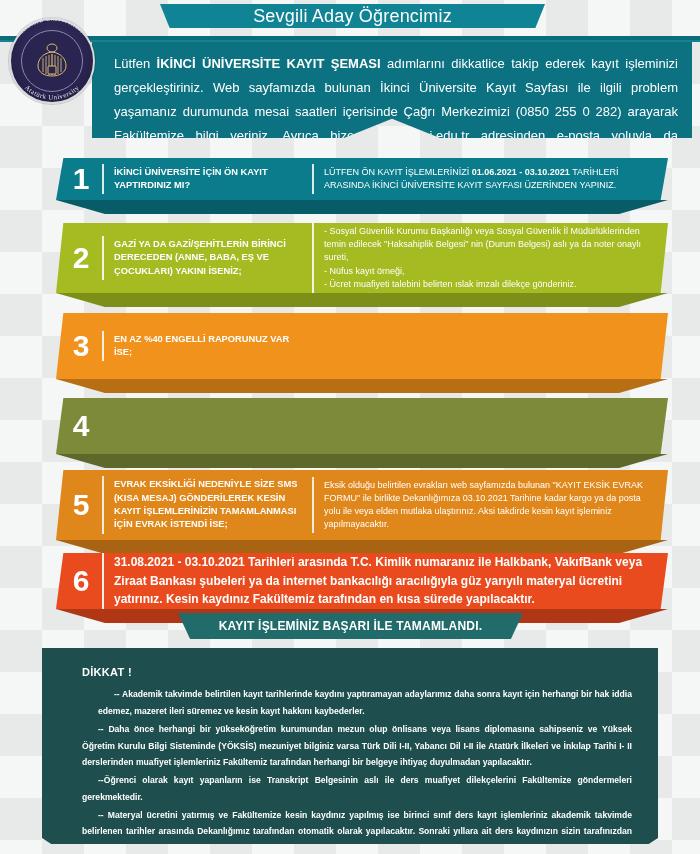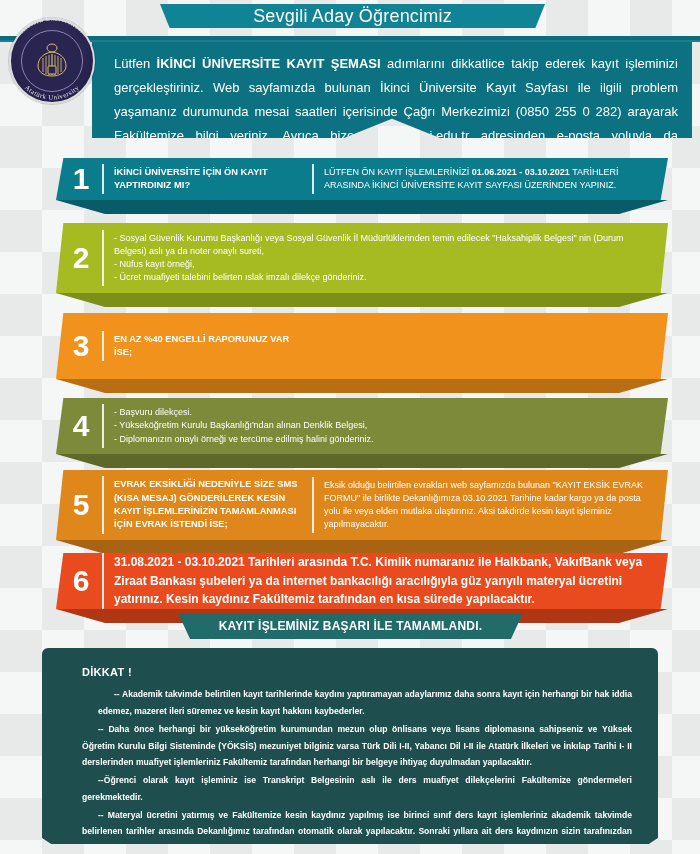--- a/index.html
+++ b/index.html
@@ -161,21 +161,21 @@
     position: absolute;
     left: 42px; top: 648px;
     width: 616px; height: 196px;
     background: #1f4e4e;
     color: #ffffff;
     padding: 14px 26px 12px 40px;
     font-size: 8.6px;
     line-height: 1.95;
     font-weight: bold;
     text-align: justify;
-    border-radius: 6px;
+    border-radius: 0;
     clip-path: polygon(0 0, 100% 0, 100% 97%, 98.5% 100%, 1.5% 100%, 0 97%);
     z-index: 3;
   }
   .notice-title { font-size: 11px; font-weight: bold; margin-bottom: 3px; letter-spacing: .3px; }
   .notice p { margin-bottom: 1px; }
 </style>
 </head>
 <body>
 
 <div class="bg-pattern"></div>
@@ -216,50 +216,48 @@
 
 <div class="step-shadow" style="top: 200px; height: 14px; background: rgb(8, 92, 104); clip-path: polygon(0px 0px, 100% 0px, 92% 100%, 8% 100%);"></div>
     <div class="step" style="top: 158px; height: 42px; background: rgb(11, 124, 140); clip-path: polygon(1.2% 0px, 100% 0px, 98.8% 100%, 0px 100%);">
       <div class="step-num">1</div>
       <div class="step-q">İKİNCİ ÜNİVERSİTE İÇİN ÖN KAYIT YAPTIRDINIZ MI?</div>
       <div class="step-a"><span>LÜTFEN ÖN KAYIT İŞLEMLERİNİZİ </span><span class="b">01.06.2021 - 03.10.2021</span><span> TARİHLERİ ARASINDA İKİNCİ ÜNİVERSİTE KAYIT SAYFASI ÜZERİNDEN YAPINIZ.</span></div>
     </div>
     <div class="step-shadow" style="top: 293px; height: 14px; background: rgb(126, 143, 25); clip-path: polygon(0px 0px, 100% 0px, 92% 100%, 8% 100%);"></div>
     <div class="step" style="top: 223px; height: 70px; background: rgb(165, 187, 33); clip-path: polygon(1.2% 0px, 100% 0px, 98.8% 100%, 0px 100%);">
       <div class="step-num">2</div>
+      <div class="step-q">GAZİ YA DA GAZİ/ŞEHİTLERİN BİRİNCİ DERECEDEN (ANNE, BABA, EŞ VE ÇOCUKLARI) YAKINI İSENİZ;</div>
       <div class="step-a" style="white-space: pre-line;">- Sosyal Güvenlik Kurumu Başkanlığı veya Sosyal Güvenlik İl Müdürlüklerinden temin edilecek "Haksahiplik Belgesi" nin (Durum Belgesi) aslı ya da noter onaylı sureti,
 - Nüfus kayıt örneği,
 - Ücret muafiyeti talebini belirten ıslak imzalı dilekçe gönderiniz.</div>
     </div>
     <div class="step-shadow" style="top: 379px; height: 14px; background: rgb(184, 111, 19); clip-path: polygon(0px 0px, 100% 0px, 92% 100%, 8% 100%);"></div>
     <div class="step" style="top: 313px; height: 66px; background: rgb(240, 146, 27); clip-path: polygon(1.2% 0px, 100% 0px, 98.8% 100%, 0px 100%);">
       <div class="step-num">3</div>
       <div class="step-q">EN AZ %40 ENGELLİ RAPORUNUZ VAR İSE;</div>
     </div>
     <div class="step-shadow" style="top: 454px; height: 14px; background: rgb(94, 104, 43); clip-path: polygon(0px 0px, 100% 0px, 92% 100%, 8% 100%);"></div>
     <div class="step" style="top: 398px; height: 56px; background: rgb(125, 138, 58); clip-path: polygon(1.2% 0px, 100% 0px, 98.8% 100%, 0px 100%);">
       <div class="step-num">4</div>
-      <div class="step-a" style="white-space: pre-line;">- Başvuru dilekçesi.
-- Yükseköğretim Kurulu Başkanlığı'ndan alınan Denklik Belgesi,
-- Diplomanızın onaylı örneği ve tercüme edilmiş halini gönderiniz.</div>
     </div>
     <div class="step-shadow" style="top: 540px; height: 14px; background: rgb(168, 100, 19); clip-path: polygon(0px 0px, 100% 0px, 92% 100%, 8% 100%);"></div>
     <div class="step" style="top: 470px; height: 70px; background: rgb(224, 135, 27); clip-path: polygon(1.2% 0px, 100% 0px, 98.8% 100%, 0px 100%);">
       <div class="step-num">5</div>
       <div class="step-q">EVRAK EKSİKLİĞİ NEDENİYLE SİZE SMS (KISA MESAJ) GÖNDERİLEREK KESİN KAYIT İŞLEMLERİNİZİN TAMAMLANMASI İÇİN EVRAK İSTENDİ İSE;</div>
       <div class="step-a" style="white-space: pre-line;">Eksik olduğu belirtilen evrakları web sayfamızda bulunan "KAYIT EKSİK EVRAK FORMU" ile birlikte Dekanlığımıza 03.10.2021 Tarihine kadar kargo ya da posta yolu ile veya elden mutlaka ulaştırınız. Aksi takdirde kesin kayıt işleminiz yapılmayacaktır.</div>
     </div>
     <div class="step-shadow" style="top: 609px; height: 14px; background: rgb(176, 55, 22); clip-path: polygon(0px 0px, 100% 0px, 92% 100%, 8% 100%);"></div>
     <div class="step" style="top: 553px; height: 56px; background: rgb(234, 75, 30); clip-path: polygon(1.2% 0px, 100% 0px, 98.8% 100%, 0px 100%);">
       <div class="step-num">6</div>
       <div class="step-full"><span class="b">31.08.2021 - 03.10.2021</span><span> Tarihleri arasında T.C. Kimlik numaranız ile Halkbank, VakıfBank veya Ziraat Bankası şubeleri ya da internet bankacılığı aracılığıyla güz yarıyılı materyal ücretini yatırınız. Kesin kaydınız Fakültemiz tarafından en kısa sürede yapılacaktır.</span></div>
     </div>
     <div class="done-banner">
       <span>KAYIT İŞLEMİNİZ BAŞARI İLE TAMAMLANDI.</span>
     </div>
     <div class="notice">
       <div class="notice-title">DİKKAT !</div>
       <p style="text-indent: 16px; margin-left: 16px;">-- Akademik takvimde belirtilen kayıt tarihlerinde kaydını yaptıramayan adaylarımız daha sonra kayıt için herhangi bir hak iddia edemez, mazeret ileri süremez ve kesin kayıt hakkını kaybederler.</p>
       <p style="text-indent: 16px;">-- Daha önce herhangi bir yükseköğretim kurumundan mezun olup önlisans veya lisans diplomasına sahipseniz ve Yüksek Öğretim Kurulu Bilgi Sisteminde (YÖKSİS) mezuniyet bilginiz varsa Türk Dili I-II, Yabancı Dil I-II ile Atatürk İlkeleri ve İnkılap Tarihi I- II derslerinden muafiyet işlemleriniz Fakültemiz tarafından herhangi bir belgeye ihtiyaç duyulmadan yapılacaktır.</p>
-      <p style="text-indent: 16px;">--Öğrenci olarak kayıt işleminiz ise Transkript Belgesinin aslı ile ders muafiyet dilekçelerini Fakültemize göndermeleri gerekmektedir.</p>
+      <p style="text-indent: 16px;">--Öğrenci olarak kayıt yapanların ise Transkript Belgesinin aslı ile ders muafiyet dilekçelerini Fakültemize göndermeleri gerekmektedir.</p>
       <p style="text-indent: 16px;">-- Materyal ücretini yatırmış ve Fakültemize kesin kaydınız yapılmış ise birinci sınıf ders kayıt işlemleriniz akademik takvimde belirlenen tarihler arasında Dekanlığımız tarafından otomatik olarak yapılacaktır. Sonraki yıllara ait ders kaydınızın sizin tarafınızdan yapılması gerekmektedir.</p>
     </div>
   </div>
 
 </body></html>

